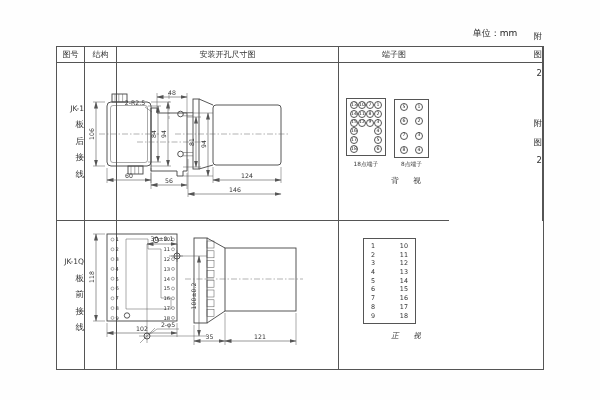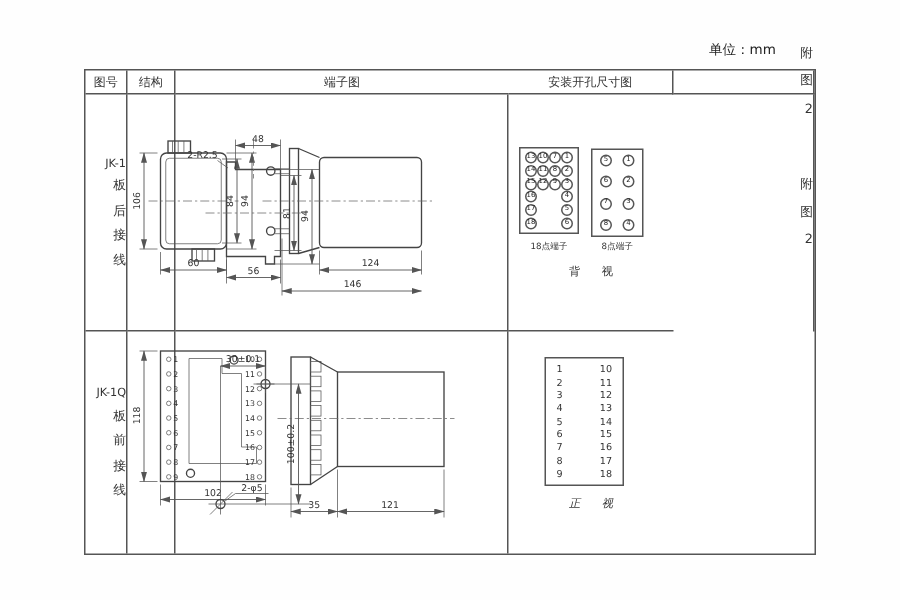--- a/index.html
+++ b/index.html
@@ -30,39 +30,39 @@
   .cl{stroke:#666;stroke-width:0.5;fill:none;stroke-dasharray:6 2 1.5 2;}
   
   .tbox{position:absolute;border:1px solid #555;box-sizing:border-box;background:#fff;}
   .t18box{left:7px;top:35px;width:40px;height:58px;padding:2px 3px;display:flex;flex-direction:column;justify-content:space-between;}
   .t8box{left:55px;top:36px;width:35px;height:59px;padding:3px 5px;display:flex;flex-direction:column;justify-content:space-between;}
   .trow{display:flex;justify-content:space-between;}
   .c{width:8px;height:8px;border:0.8px solid #555;border-radius:50%;font-size:4.6px;line-height:1;
      display:flex;align-items:center;justify-content:center;color:#222;box-sizing:border-box;}
   .spacer{width:8px;height:8px;}
   .blabel{position:absolute;top:97px;font-size:5.8px;text-align:center;white-space:nowrap;}
-  .viewlabel{position:absolute;left:0;width:100%;text-align:center;font-size:7.5px;letter-spacing:6px;text-indent:6px;}
+  .viewlabel{position:absolute;left:12px;width:100%;text-align:center;font-size:7.5px;letter-spacing:6px;text-indent:6px;}
   
   .tlist{position:absolute;left:24px;top:17px;width:53px;height:86px;border:1px solid #555;box-sizing:border-box;
          padding:4px 7px;display:flex;justify-content:space-between;background:#fff;}
   .tcol{display:flex;flex-direction:column;justify-content:space-between;font-size:6.4px;line-height:1;}
 </style>
 </head>
 <body>
 
 <div id="page">
 
   <div id="unit">单位：mm</div>
 
   <div id="sheet">
 
     <div class="cell hc">图号</div>
     <div class="cell hc">结构</div>
+    <div class="cell hc">安装开孔尺寸图</div>
     <div class="cell hc last">端子图</div>
-    <div class="cell hc">安装开孔尺寸图</div>
 
     <div class="cell">
       <div class="vstack g10">
         <span>附</span>
         <span>图</span>
         <span>2</span>
       </div>
     </div>
 
     <div class="cell">

